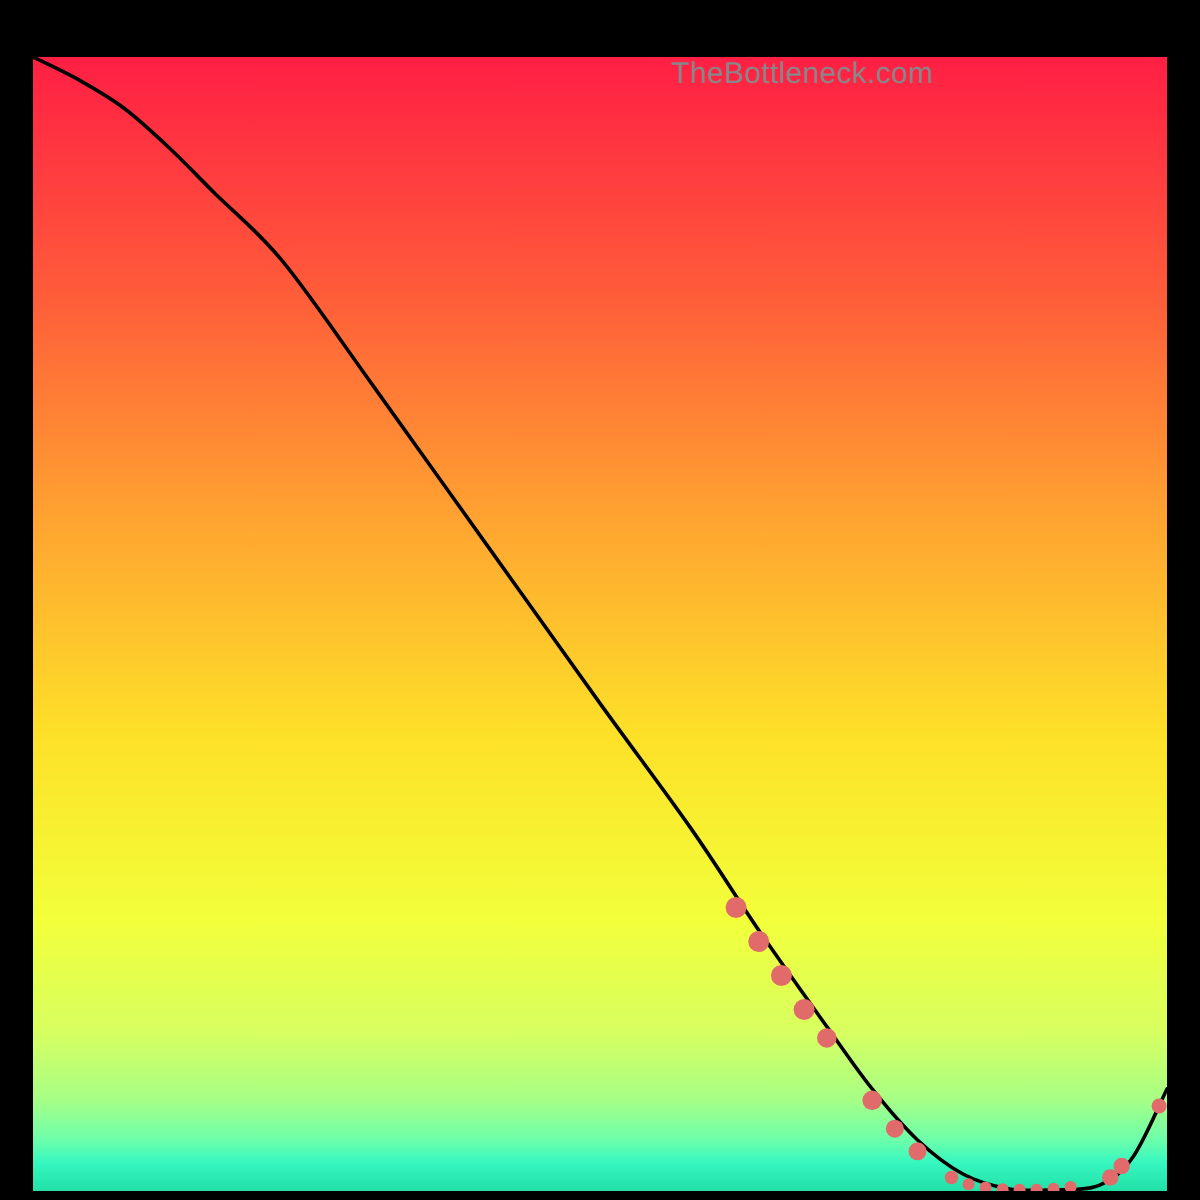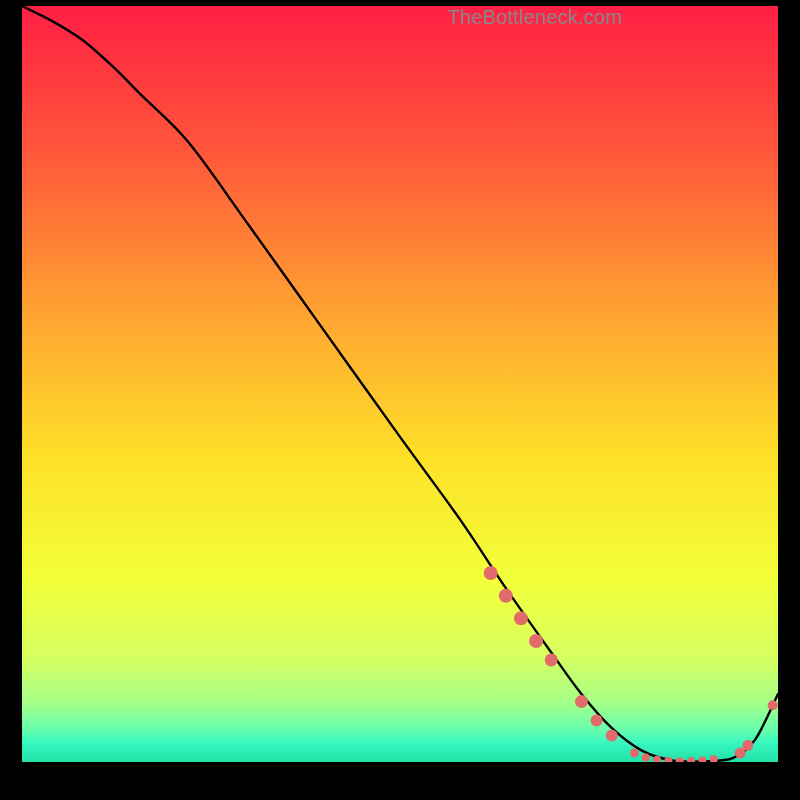--- a/index.html
+++ b/index.html
@@ -6,21 +6,21 @@
     margin: 0;
     padding: 0;
     width: 800px;
     height: 800px;
     background: #000;
     overflow: hidden;
   }
   .frame {
     position: absolute;
     left: 22px;
-    top: 6px;
+    top: 38px;
     width: 604px;
     height: 756px;
     background: #000;
   }
   .plot {
     position: absolute;
     left: 0;
     top: 0;
     width: 756px;
     height: 756px;

